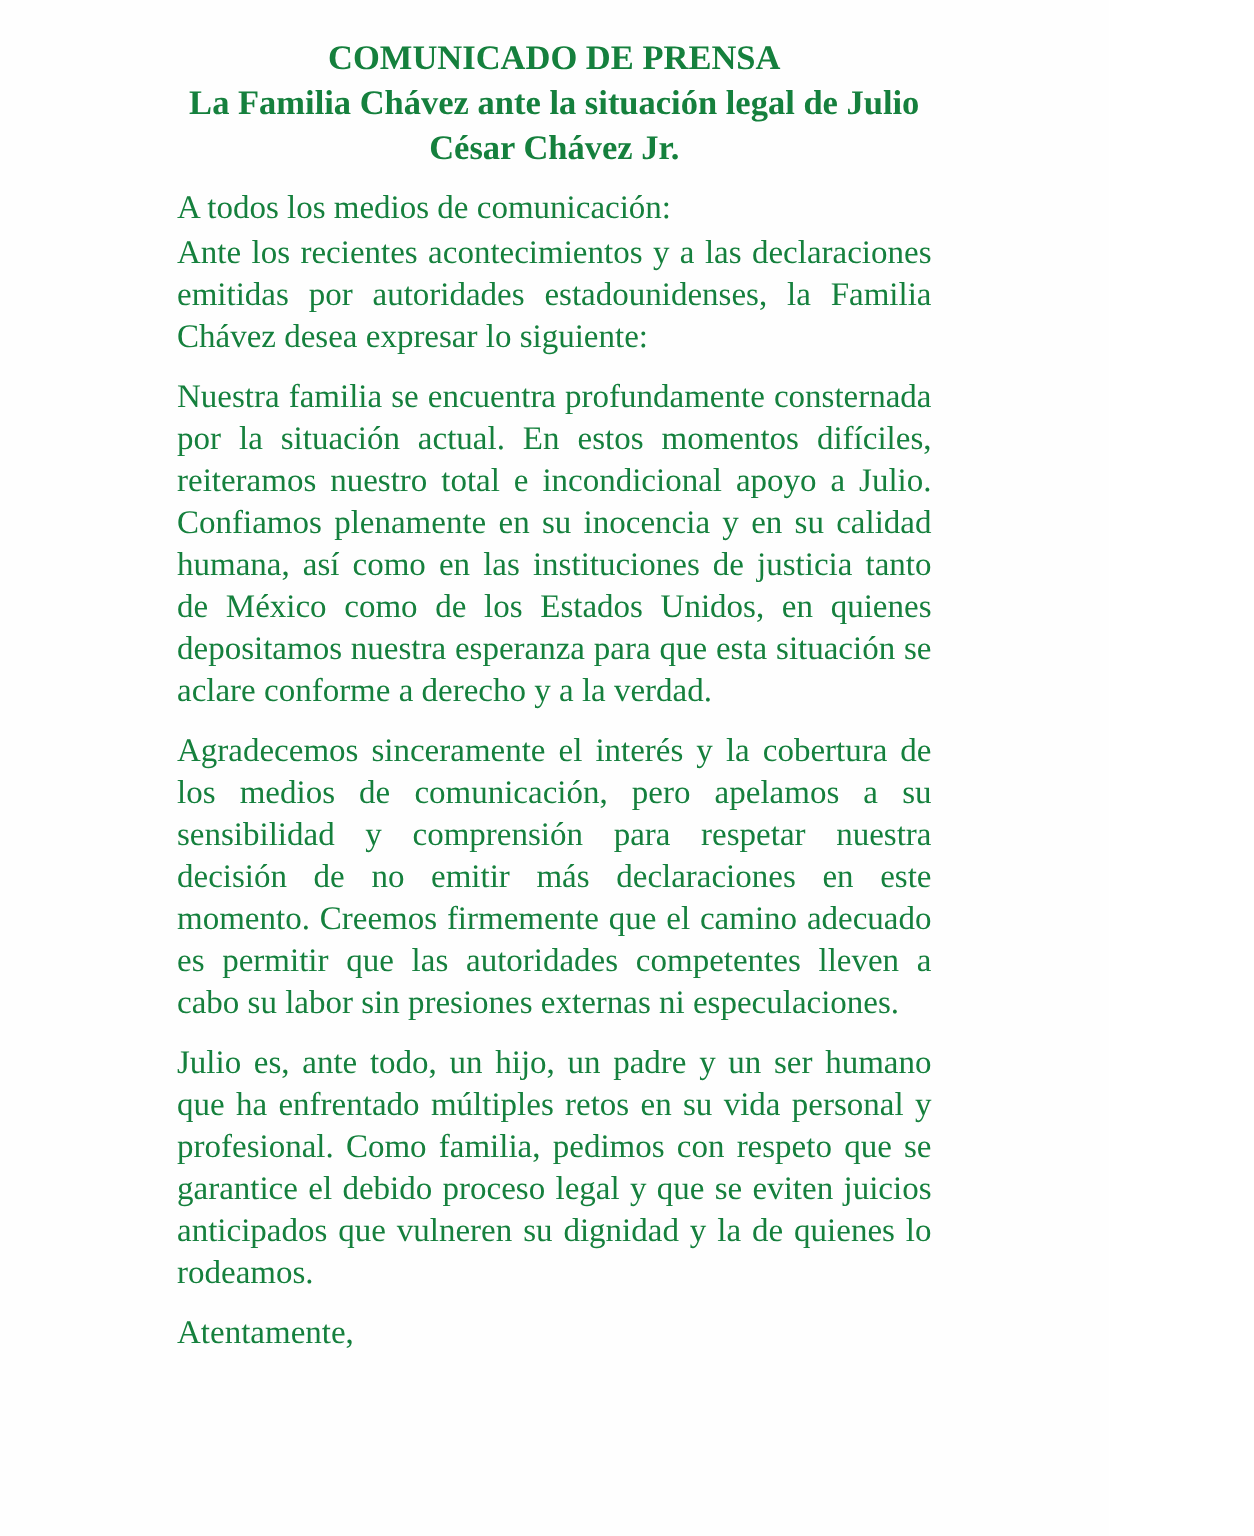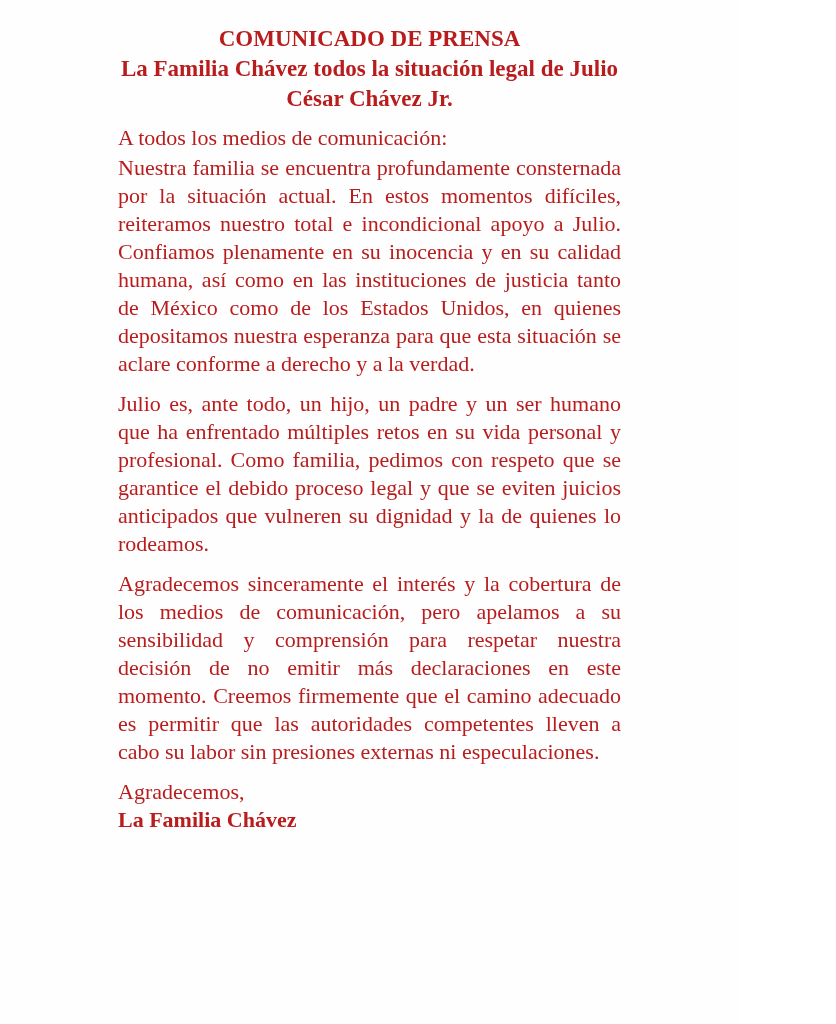--- a/index.html
+++ b/index.html
@@ -7,21 +7,21 @@
     padding: 0;
     background: #ffffff;
   }
   .page {
     position: relative;
     width: 739px;
     height: 1024px;
     background: #fefefe;
     overflow: hidden;
     font-family: "Liberation Serif", "DejaVu Serif", serif;
-    color: #b91c1c;
+    color: #15803d;
     box-sizing: border-box;
   }
   .content {
     box-sizing: border-box;
     width: 100%;
     padding: 24px 118px 0 118px; 
   }
   .doc-header {
     text-align: center;
     font-weight: bold;
@@ -63,29 +63,29 @@
   }
 </style>
 </head>
 <body>
 
 <div class="page">
   <div class="content">
 
     <header class="doc-header">
       <h1 class="doc-title">COMUNICADO DE PRENSA</h1>
-      <h2 class="doc-subtitle">La Familia Chávez todos la situación legal de Julio César Chávez Jr.</h2>
+      <h2 class="doc-subtitle">La Familia Chávez ante la situación legal de Julio César Chávez Jr.</h2>
     </header>
 
     <p class="salutation">A todos los medios de comunicación:</p>
 
     <div>
+        <p class="body-par">Ante los recientes acontecimientos y a las declaraciones emitidas por autoridades estadounidenses, la Familia Chávez desea expresar lo siguiente:</p>
         <p class="body-par">Nuestra familia se encuentra profundamente consternada por la situación actual. En estos momentos difíciles, reiteramos nuestro total e incondicional apoyo a Julio. Confiamos plenamente en su inocencia y en su calidad humana, así como en las instituciones de justicia tanto de México como de los Estados Unidos, en quienes depositamos nuestra esperanza para que esta situación se aclare conforme a derecho y a la verdad.</p>
+        <p class="body-par">Agradecemos sinceramente el interés y la cobertura de los medios de comunicación, pero apelamos a su sensibilidad y comprensión para respetar nuestra decisión de no emitir más declaraciones en este momento. Creemos firmemente que el camino adecuado es permitir que las autoridades competentes lleven a cabo su labor sin presiones externas ni especulaciones.</p>
         <p class="body-par">Julio es, ante todo, un hijo, un padre y un ser humano que ha enfrentado múltiples retos en su vida personal y profesional. Como familia, pedimos con respeto que se garantice el debido proceso legal y que se eviten juicios anticipados que vulneren su dignidad y la de quienes lo rodeamos.</p>
-        <p class="body-par">Agradecemos sinceramente el interés y la cobertura de los medios de comunicación, pero apelamos a su sensibilidad y comprensión para respetar nuestra decisión de no emitir más declaraciones en este momento. Creemos firmemente que el camino adecuado es permitir que las autoridades competentes lleven a cabo su labor sin presiones externas ni especulaciones.</p>
       </div>
 
-    <p class="closing">Agradecemos,</p>
+    <p class="closing">Atentamente,</p>
 
-    <p class="signature">La Familia Chávez</p>
 
   </div>
 </div>
 
 </body></html>

